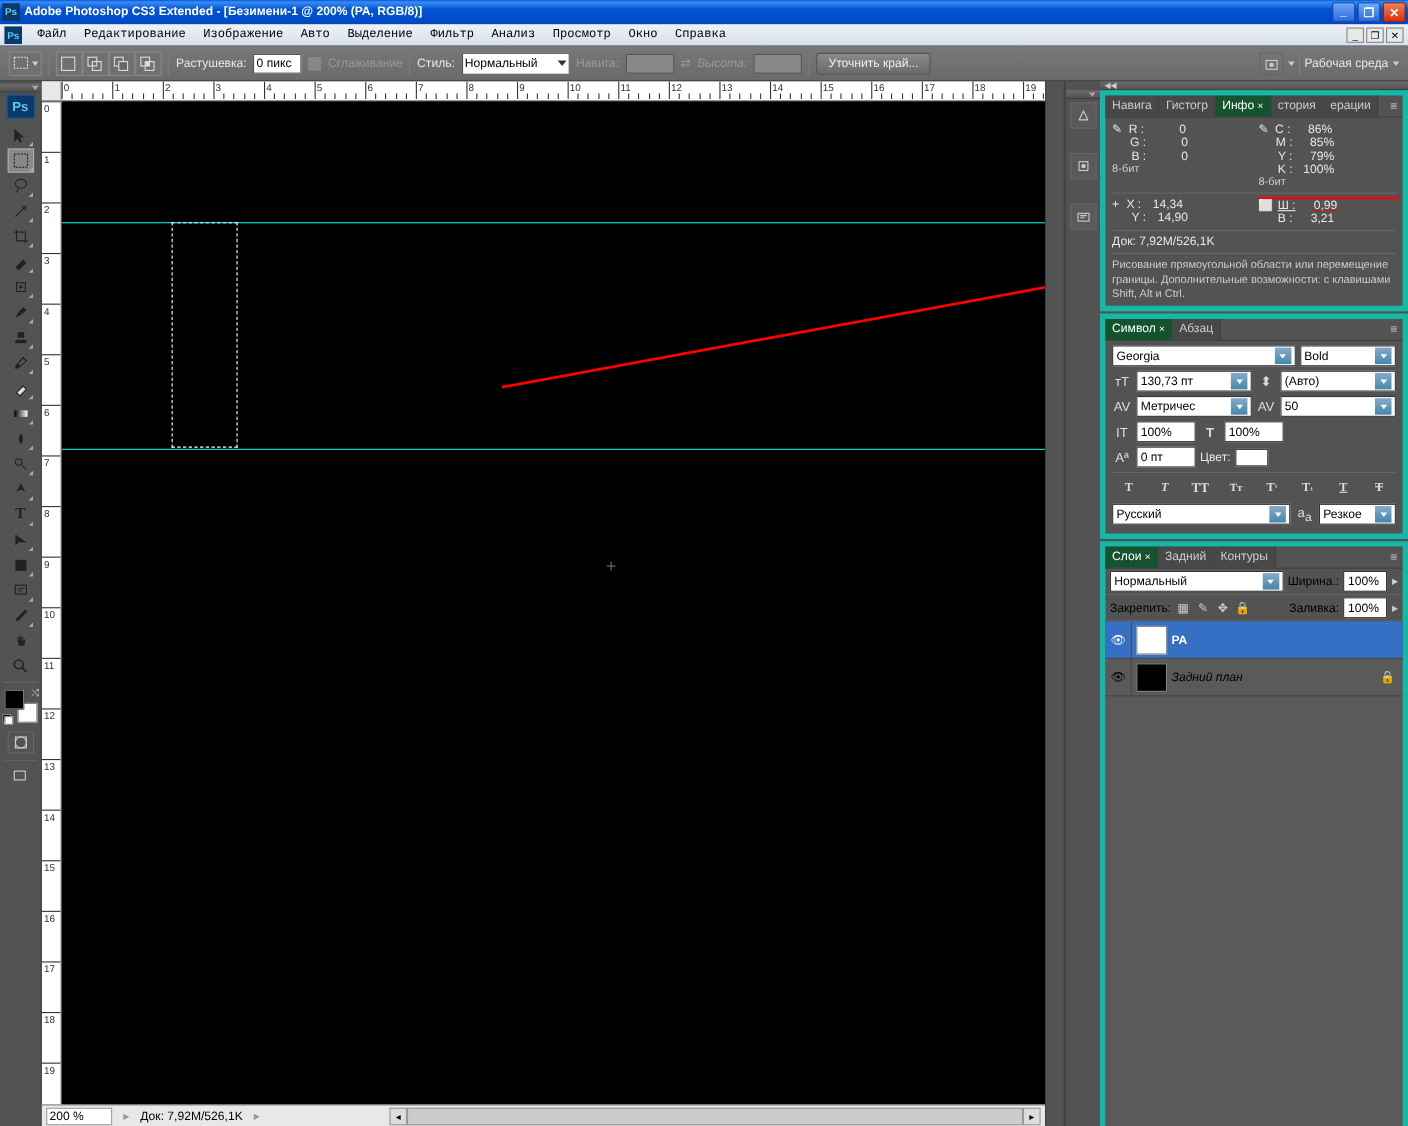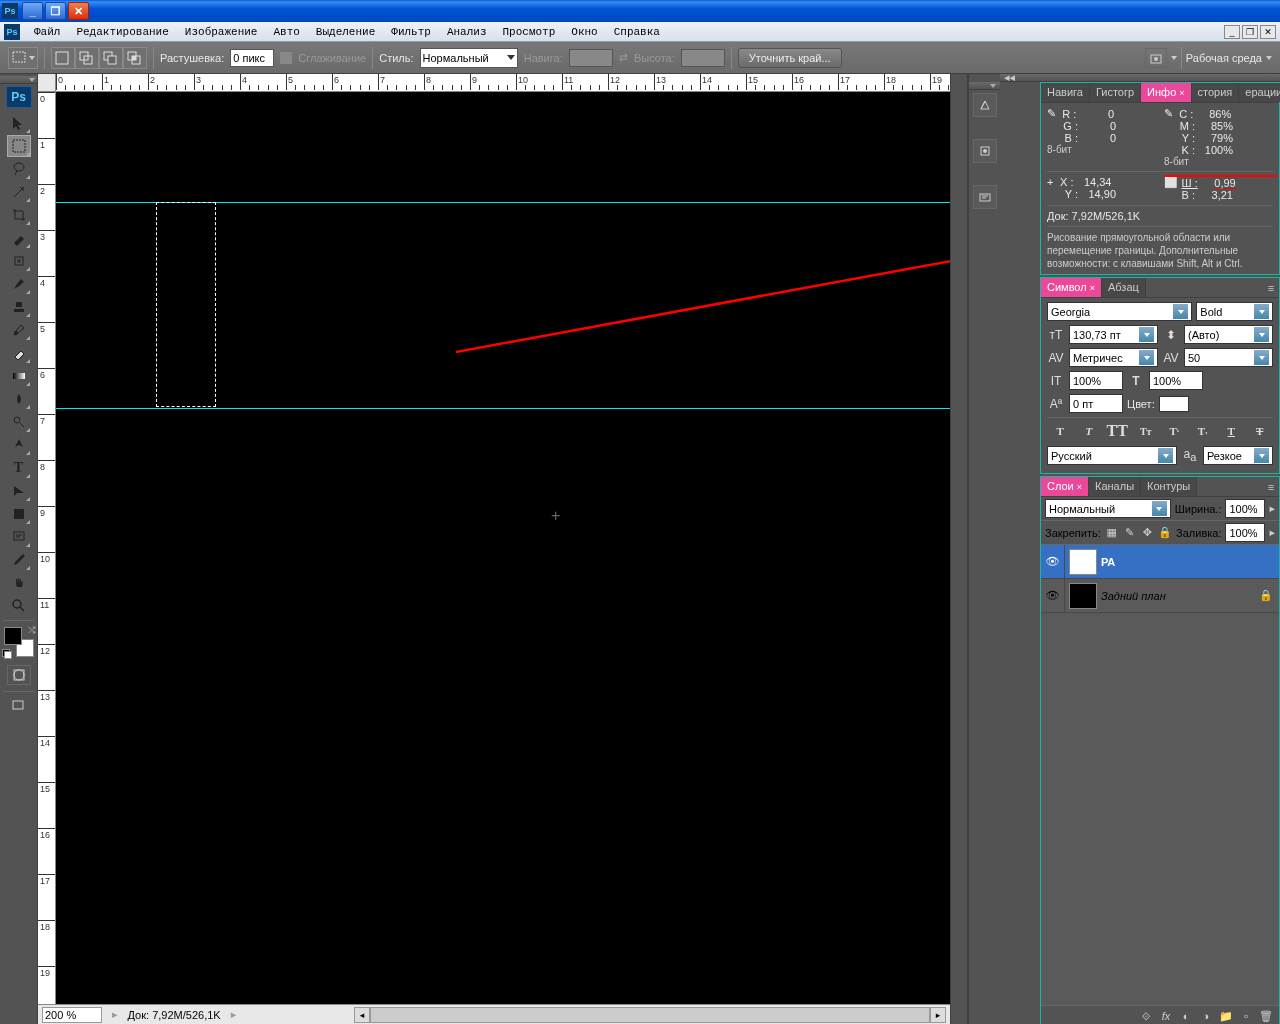--- a/index.html
+++ b/index.html
@@ -75,24 +75,24 @@
 
 
 .dock { width:18px; background:#535353; border-left:1px solid #404040; border-right:1px solid #404040;}
 
 
 .panels { width:280px; background:#535353; display:flex; flex-direction:column;}
 .panel-strip { height:8px; background:linear-gradient(#6a6a6a,#535353); border-bottom:1px solid #404040; display:flex; align-items:center; padding:0 4px;}
 .panel-strip .arr{margin-left:auto;width:0;height:0;border-left:3px solid transparent;border-right:3px solid transparent;border-top:4px solid #aaa;}
 .side-ico { width:24px;height:24px;margin:3px auto;border:1px solid #666;background:#5a5a5a;display:flex;align-items:center;justify-content:center;}
 
-.panel { background:#535353; border:1px solid #14b8a6; margin-bottom:2px;margin-left:40px;}
+.panel { background:#535353; border:5px solid #14b8a6; margin-bottom:2px;}
 .panel-tabs { display:flex; background:#535353; height:20px; border-bottom:1px solid #404040;}
 .ptab { padding:3px 6px; background:#484848; color:#ccc; border-right:1px solid #404040; position:relative;}
-.ptab.active { background:#ec4899; color:#fff;}
+.ptab.active { background:#14532d; color:#fff;}
 .ptab .x{margin-left:3px;font-size:9px;}
 .panel-menu-btn { margin-left:auto; width:16px; display:flex;align-items:center;justify-content:center;color:#ccc;}
 .panel-body { padding:4px 6px; color:#e8e8e8;}
 
 
 .info-grid { display:grid; grid-template-columns: 1fr 1fr; gap:2px 8px;}
 .info-row { display:flex; gap:2px; align-items:center;}
 .info-lbl { width:18px; text-align:right;}
 .info-val { width:36px; text-align:right;}
 .info-8bit { color:#ccc; font-size:10px;}
@@ -129,20 +129,21 @@
 
 .ruler-tick{position:absolute;top:0;width:1px;background:#333;}
 .ruler-label{position:absolute;top:1px;font-size:9px;color:#333;}
 .ruler-v .ruler-tick{left:0;height:1px;width:auto;right:0;}
 </style>
 </head>
 <body>
 
 <div class="titlebar">
   <div class="titlebar-icon">Ps</div>
+  <div class="titlebar-text">Adobe Photoshop CS3 Extended - [Безимени-1 @ 200% (РА, RGB/8)]</div>
   <div class="winbtns">
     <div class="winbtn">_</div>
     <div class="winbtn">❐</div>
     <div class="winbtn close">✕</div>
   </div>
 </div>
 
 <div class="menubar">
   <div class="menu-icon">Ps</div>
   <div class="menu-item">Файл</div>
@@ -203,21 +204,21 @@
   <span class="opt-label" style="color:#999;">Сглаживание</span>
   <div class="divider-v"></div>
   <span class="opt-label">Стиль:</span>
   <div class="opt-select">
       <span>Нормальный</span>
       <span class="arr"></span>
     </div>
   <span class="opt-label" style="color:#999;">Навига:</span>
   <input class="opt-input" style="background: rgb(136, 136, 136);" disabled="">
   <span style="color:#999;">⇄</span>
-  <span class="opt-label" style="color:#999;">Высота:</span>
+  <span class="opt-label" style="color:#999;font-style:italic;">Высота:</span>
   <input class="opt-input" style="background: rgb(136, 136, 136);" disabled="">
   <div class="divider-v"></div>
   <button class="opt-btn">Уточнить край...</button>
   <div class="workspace-dd">
     <div style="width:22px;height:20px;border:1px solid #666;display:flex;align-items:center;justify-content:center;">
       <svg width="14" height="14">
           <rect x="2" y="4" width="10" height="8" fill="none" stroke="#ccc"></rect>
           <circle cx="7" cy="8" r="2" fill="#ccc"></circle>
         </svg>
     </div>
@@ -759,21 +760,21 @@
         </div>
         <div class="char-row">
           <span class="char-ico">Aª</span>
           <input class="char-input" value="0 пт" style="">
           <span>Цвет:</span>
           <div class="color-well"></div>
         </div>
         <div class="char-btns">
           <div class="cbtn">T</div>
           <div class="cbtn" style="font-style:italic;">T</div>
-          <div class="cbtn" style="font-size:16px;text-align:center;">TT</div>
+          <div class="cbtn" style="font-size:12px;text-align:center;">TT</div>
           <div class="cbtn" style="font-size:10px;">Tт</div>
           <div class="cbtn">T<sup style="font-size:7px;">¹</sup></div>
           <div class="cbtn">T<sub style="font-size:7px;">₁</sub></div>
           <div class="cbtn" style="text-decoration:underline;">T</div>
           <div class="cbtn" style="text-decoration:line-through;">T</div>
         </div>
         <div class="char-row" style="margin-top:6px;">
           <div class="char-sel">
               <span>Русский</span>
               <span class="arr"></span>
@@ -783,21 +784,21 @@
               <span>Резкое</span>
               <span class="arr"></span>
             </div>
         </div>
       </div>
     </div>
 
     <div class="panel" style="flex:1;display:flex;flex-direction:column;">
       <div class="panel-tabs">
         <div class="ptab active"><span>Слои</span><span class="x">×</span></div>
-        <div class="ptab">Каналы</div>
+        <div class="ptab">Задний</div>
         <div class="ptab">Контуры</div>
         <div class="panel-menu-btn">≡</div>
       </div>
       <div class="layers-opts">
         <div class="char-sel" style="flex:1;">
             <span>Нормальный</span>
             <span class="arr"></span>
           </div>
         <span>Ширина.:</span>
         <input class="char-input" style="width: 40px;" value="100%">

